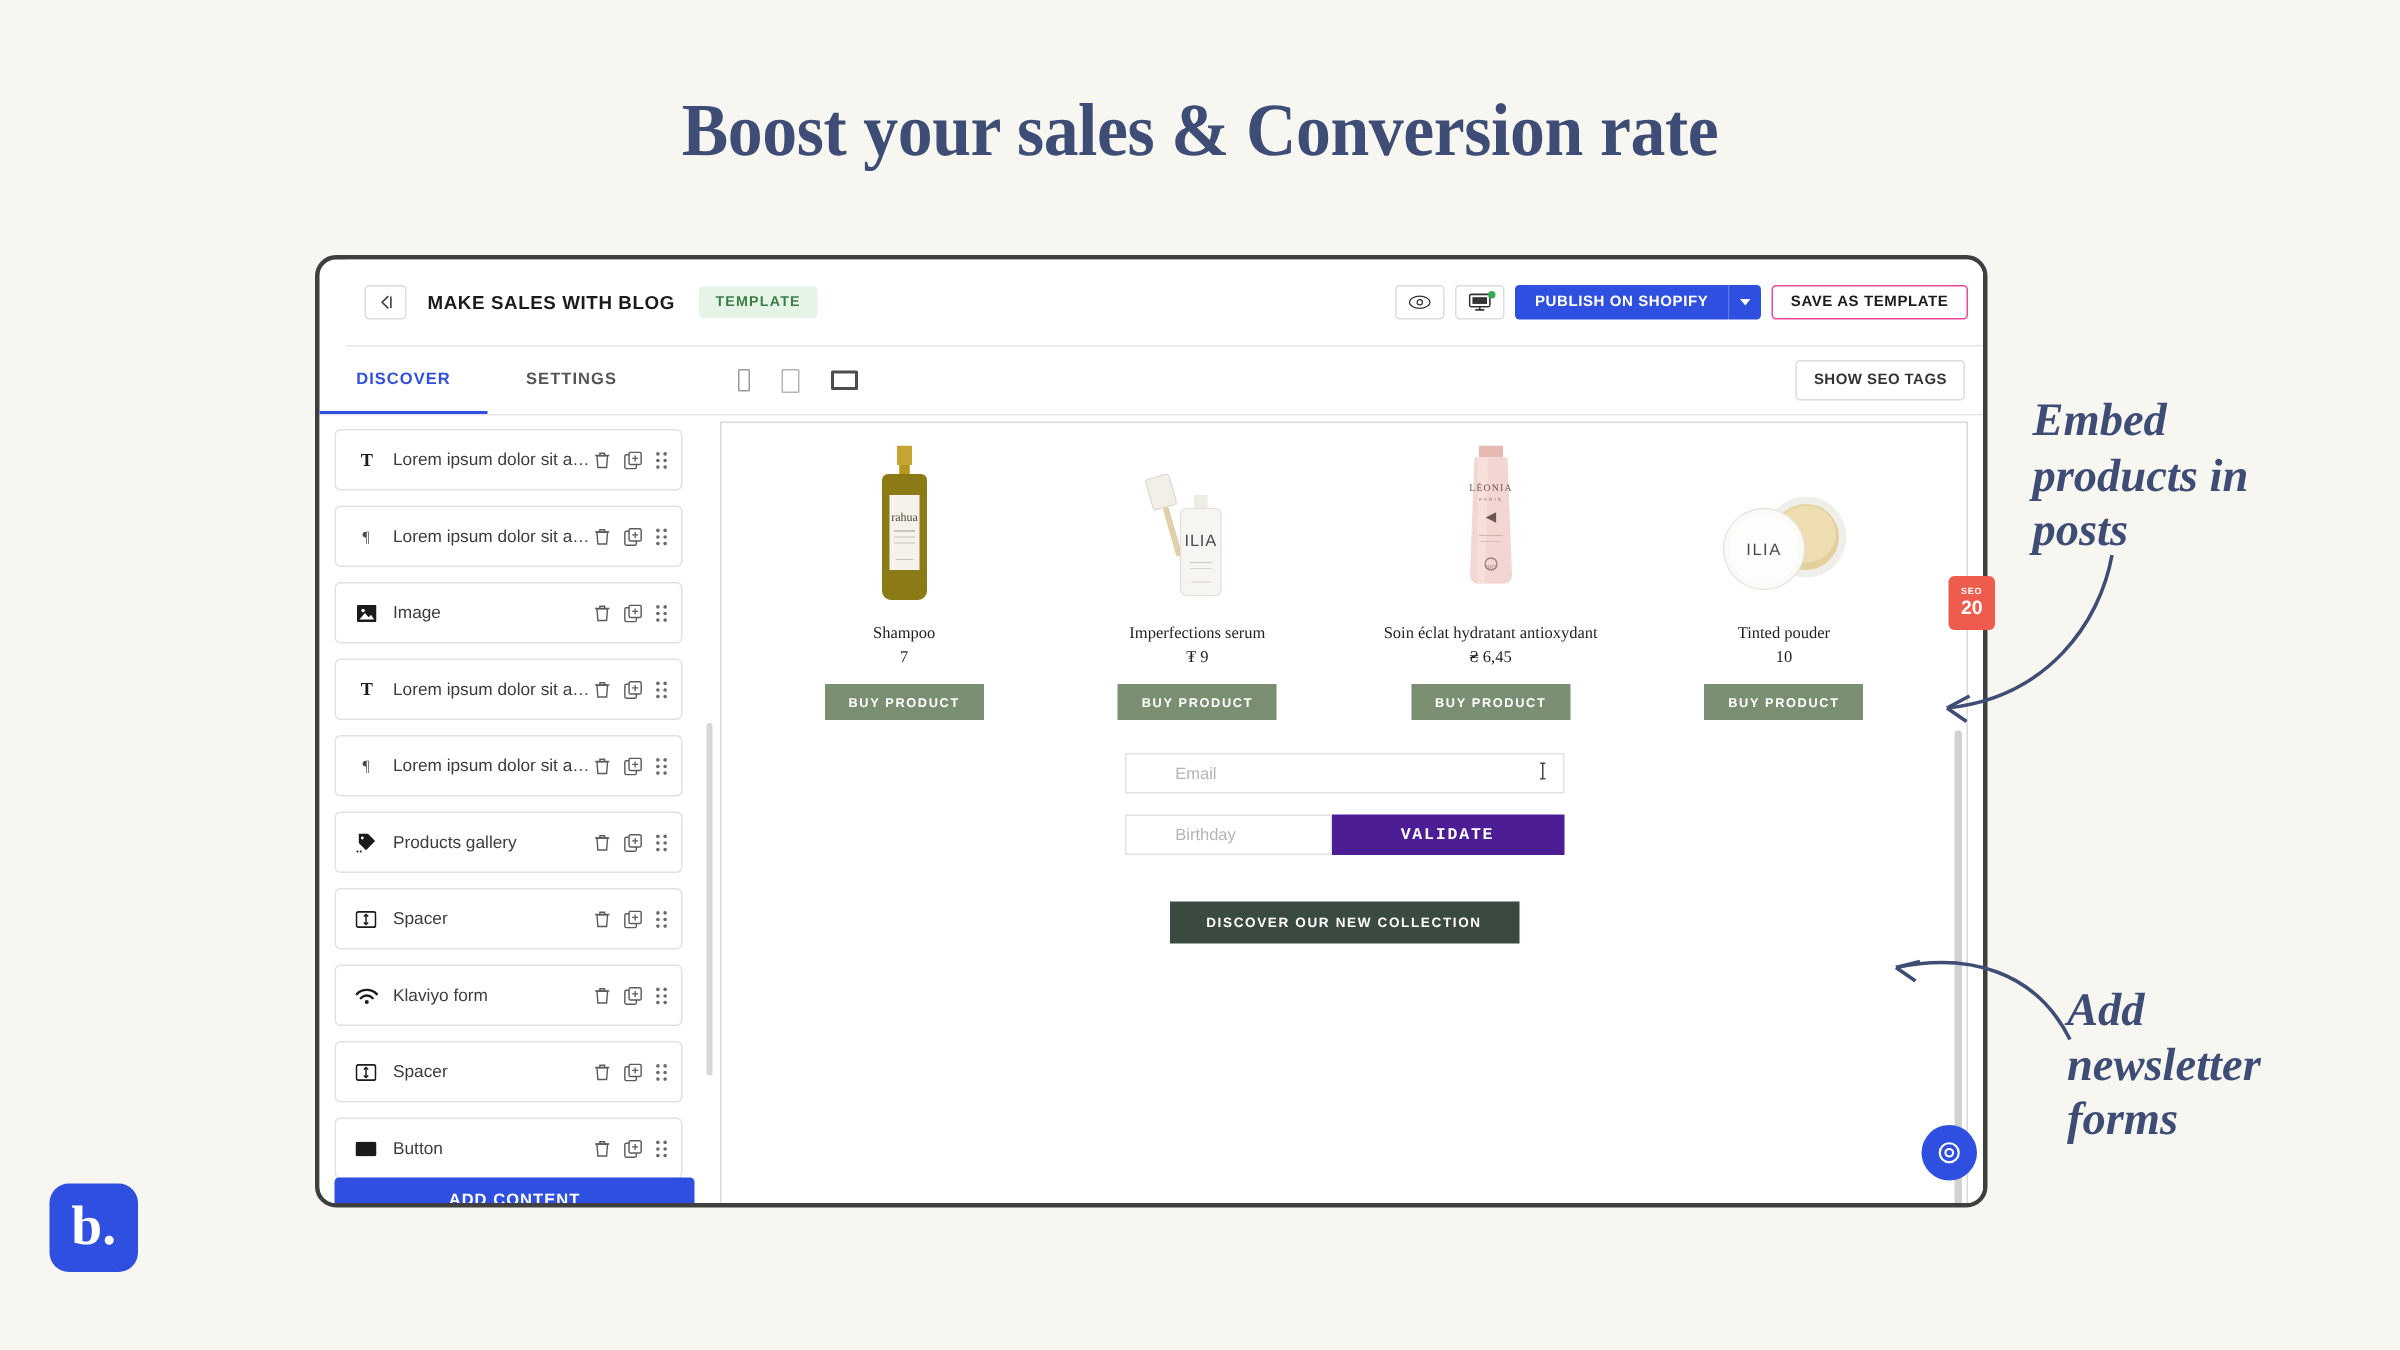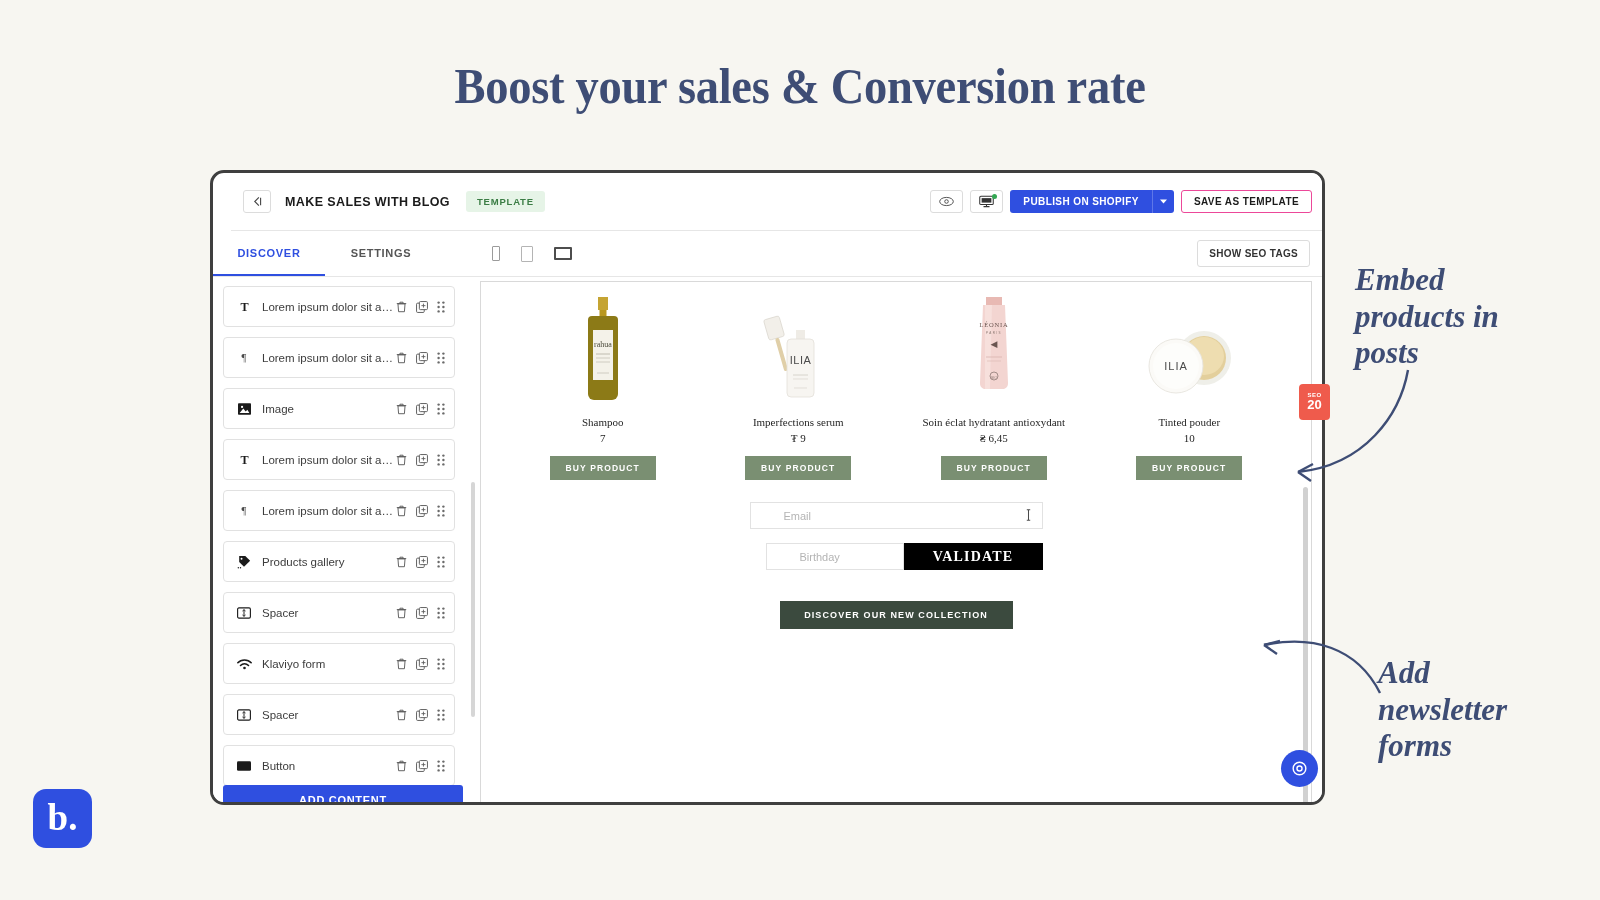--- a/index.html
+++ b/index.html
@@ -220,26 +220,26 @@
   .field {
     height: 27px; border: 1px solid #e2e2e2; background: #fff;
     display: flex; align-items: center;
     padding: 0 9px; position: relative;
   }
   .field .ph {
     font-family: "Liberation Sans", sans-serif;
     font-size: 11px; color: #b4b4b4; padding-left: 24px;
   }
   .field .caret-icon { margin-left: auto; color: #555; font-size: 11px; }
-  .row2 { display: flex; margin-top: 14px; margin-left: 16px; }
+  .row2 { display: flex; margin-top: 14px; }
   .field.birthday { width: 138px; }
   .validate-btn {
-    flex: 1; background: #000000; color: #fff;
-    font-family: Liberation Serif, serif;
-    font-size: 14px; font-weight: bold; letter-spacing: 1.2px;
+    flex: 1; background: #4c1d95; color: #fff;
+    font-family: Liberation Mono, monospace;
+    font-size: 11px; font-weight: bold; letter-spacing: 1.2px;
     display: flex; align-items: center; justify-content: center;
     cursor: pointer;
   }
   .discover-btn {
     width: 233px; margin: 31px auto 0;
     background: #3b4a3e; color: #fff;
     font-family: "Liberation Sans", sans-serif;
     font-size: 9px; font-weight: bold; letter-spacing: 1.1px;
     padding: 9px 0; text-align: center; cursor: pointer;
   }

